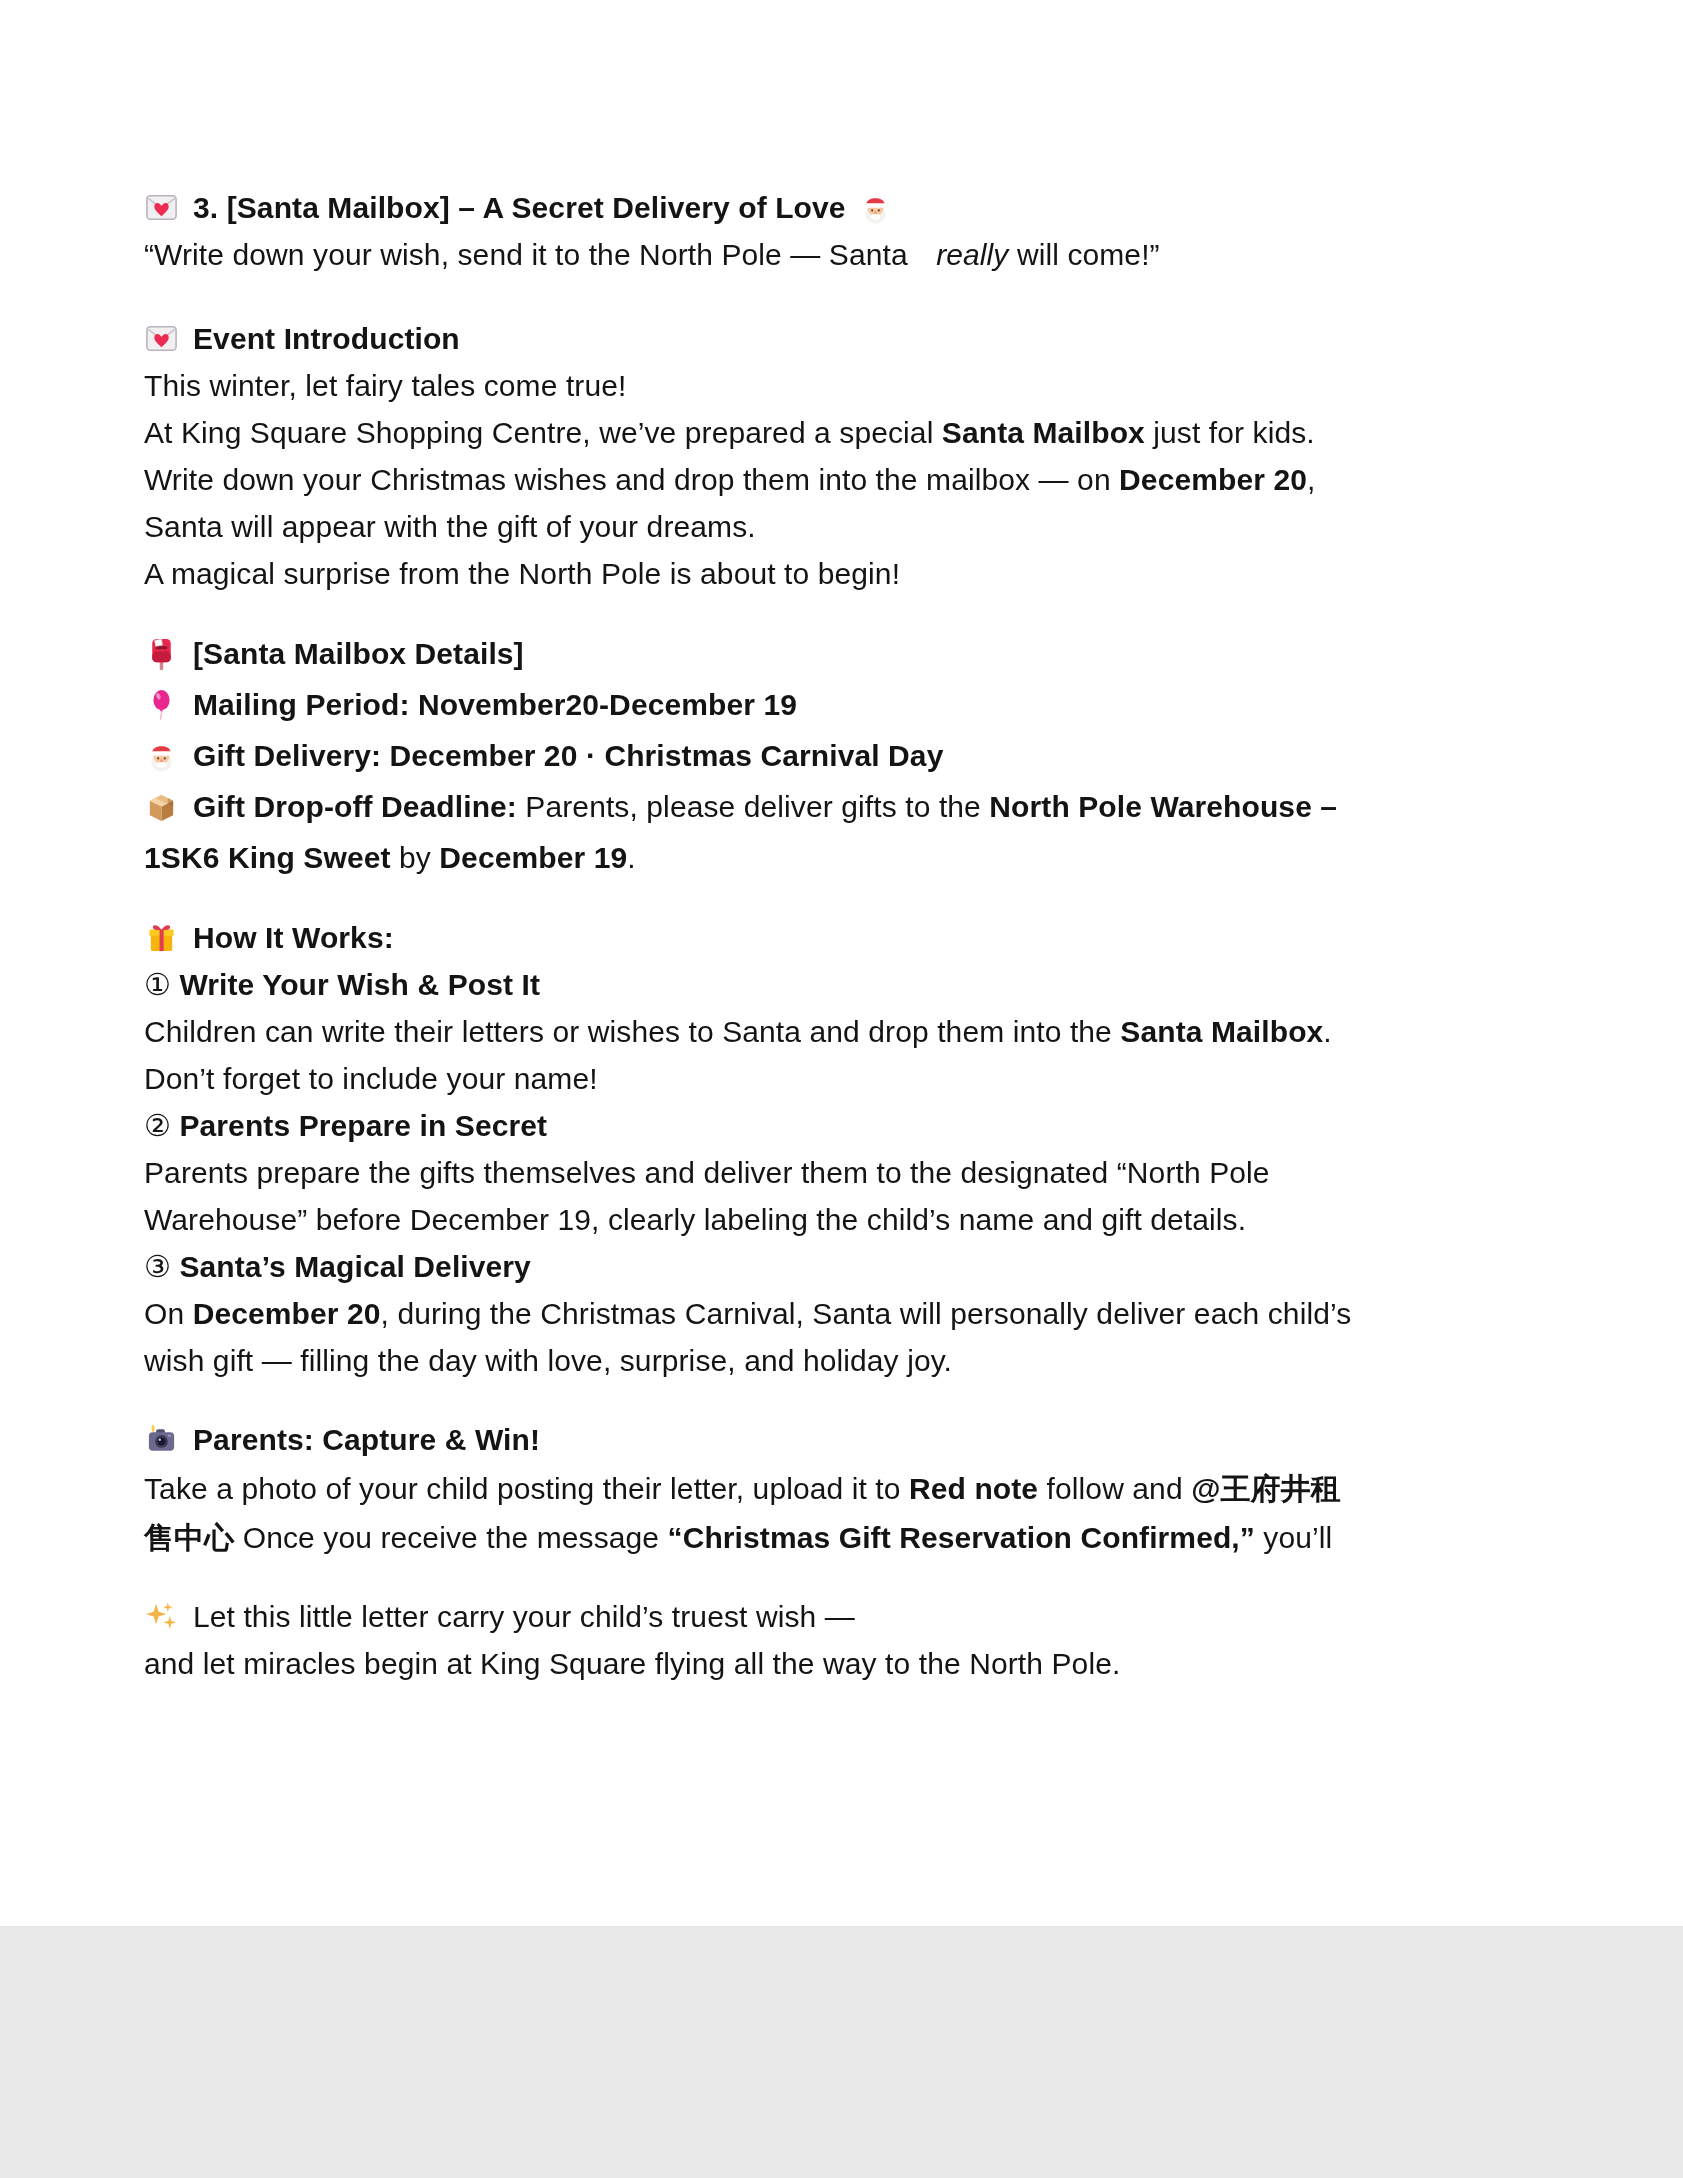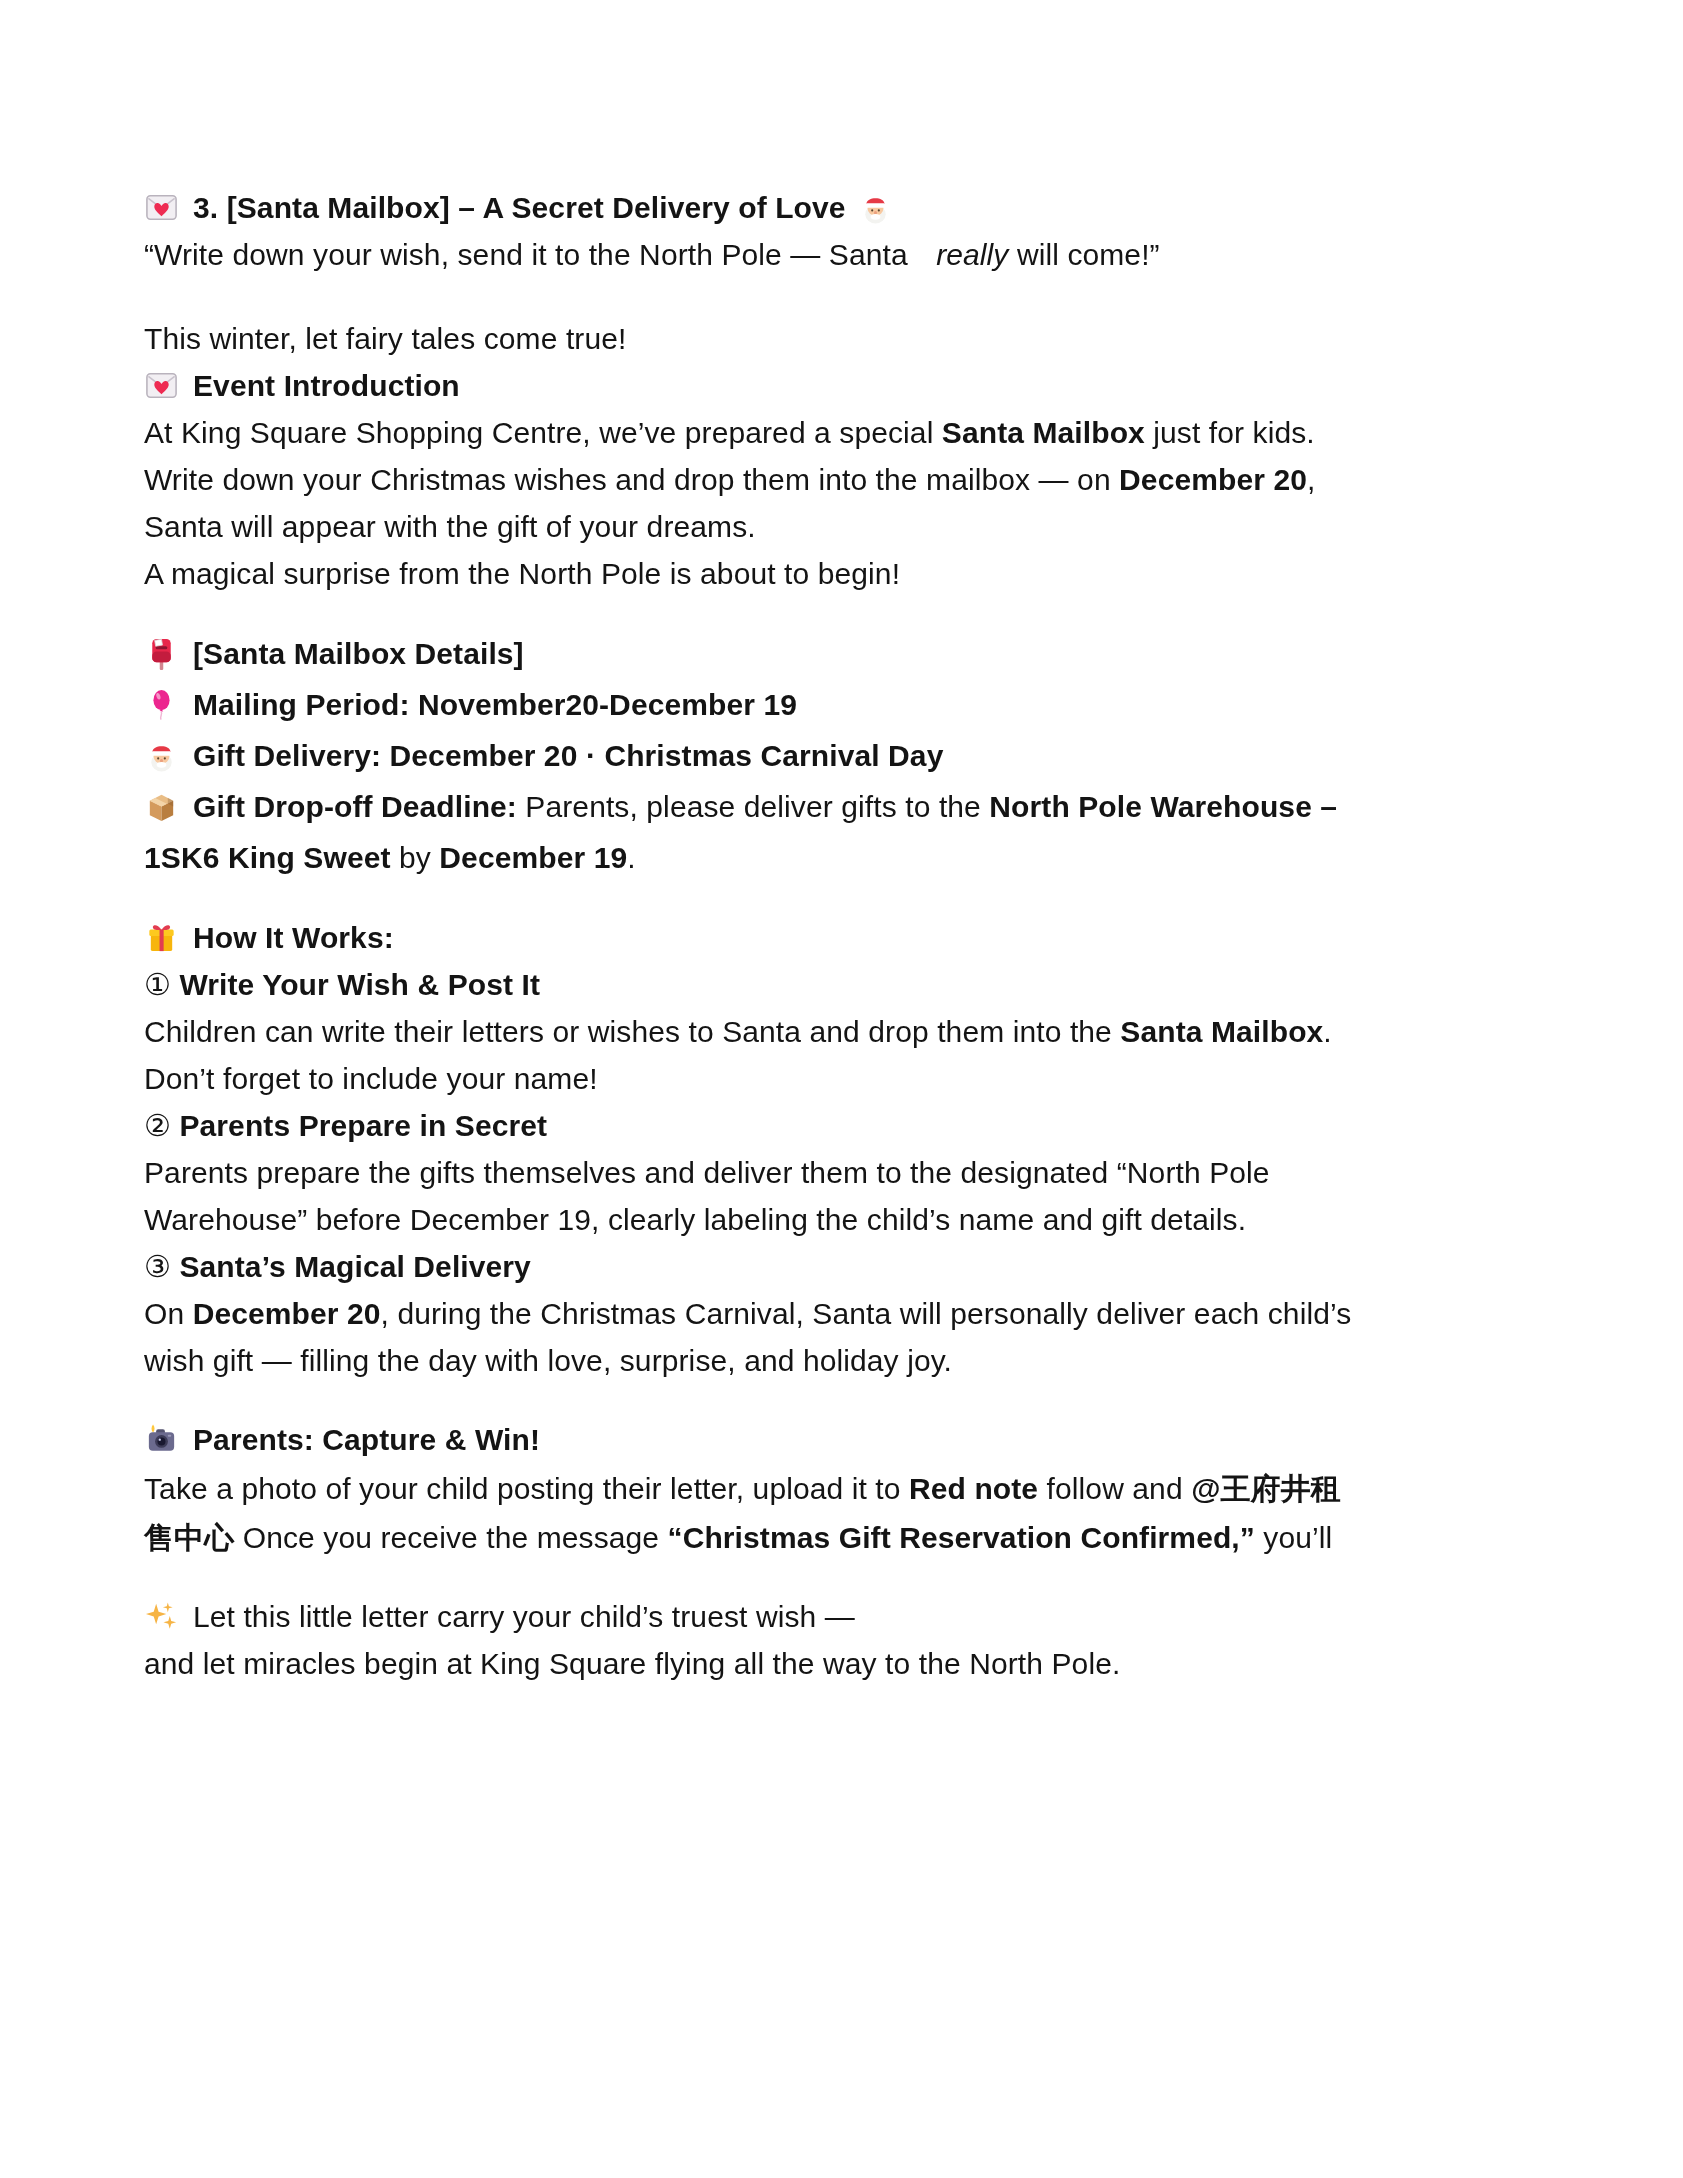--- a/index.html
+++ b/index.html
@@ -1,17 +1,17 @@
 <!DOCTYPE html>
 <html><head>
 <meta charset="utf-8">
 <style>
   html,body{margin:0;padding:0;background:#e8e8e8;}
   .page{
-    width:1683px;height:2178px;background:#ffffff;position:relative;
+    width:1683px;height:1926px;background:#ffffff;position:relative;
     font-family:"Liberation Sans","DejaVu Sans",sans-serif;color:#141414;
     overflow:hidden;
   }
   .content{position:absolute;left:144px;top:184px;width:1445px;}
   .block{margin-bottom:31px;}
   .block-0{margin-bottom:37px;}
   .block-2 .line{line-height:51px;}
   .block-4 .line{line-height:49px;}
   .line{font-size:30px;line-height:47px;letter-spacing:0.1px;}
   .line .b{font-weight:700;}
@@ -37,26 +37,26 @@
               <rect x="7" y="13.6" width="22" height="4.6" rx="2.3" fill="#ffffff"></rect>
               <circle cx="29.3" cy="10.5" r="3" fill="#ffffff"></circle>
               <circle cx="14.6" cy="21" r="1.1" fill="#5a4630"></circle>
               <circle cx="21.4" cy="21" r="1.1" fill="#5a4630"></circle>
               <circle cx="18" cy="23.3" r="1.6" fill="#eba07e"></circle>
               <ellipse cx="18" cy="27.6" rx="5" ry="3" fill="#ffffff"></ellipse>
             </svg></span></div>
         <div class="line"><span class="">“Write down your wish, send it to the North Pole — Santa </span><span class="i">really</span><span class=""> will come!”</span></div>
       </div>
       <div class="block block-1">
-        <div class="line"><span class="">This winter, let fairy tales come true!</span></div>
         <div class="line"><span class="icon"><svg viewBox="0 0 36 36">
               <rect x="3" y="6" width="30" height="24" rx="3.5" fill="#f2eff3" stroke="#b9b3bd" stroke-width="1.6"></rect>
               <path d="M4.5 8.5 L18 19 L31.5 8.5" fill="none" stroke="#c9c3cd" stroke-width="1.6"></path>
               <path d="M18 27 C13.6 22.8 10.6 20.2 10.6 16.9 C10.6 14.2 12.8 12.7 15 13.6 C16.4 14.1 17.4 15.3 18 16.4 C18.6 15.3 19.6 14.1 21 13.6 C23.2 12.7 25.4 14.2 25.4 16.9 C25.4 20.2 22.4 22.8 18 27 Z" fill="#ee2b52"></path>
             </svg></span><span class="b ">Event Introduction</span></div>
+        <div class="line"><span class="">This winter, let fairy tales come true!</span></div>
         <div class="line"><span class="">At King Square Shopping Centre, we’ve prepared a special </span><span class="b ">Santa Mailbox</span><span class=""> just for kids.</span></div>
         <div class="line"><span class="">Write down your Christmas wishes and drop them into the mailbox — on </span><span class="b ">December 20</span><span class="">,</span></div>
         <div class="line"><span class="">Santa will appear with the gift of your dreams.</span></div>
         <div class="line"><span class="">A magical surprise from the North Pole is about to begin!</span></div>
       </div>
       <div class="block block-2">
         <div class="line"><span class="icon"><svg viewBox="0 0 36 36">
               <rect x="16.2" y="25" width="3.6" height="10" rx="1.2" fill="#d2858f"></rect>
               <rect x="8.5" y="3" width="19" height="24" rx="4.5" fill="#e8274b"></rect>
               <rect x="8.5" y="16" width="19" height="11" rx="4.5" fill="#c31c3e"></rect>

